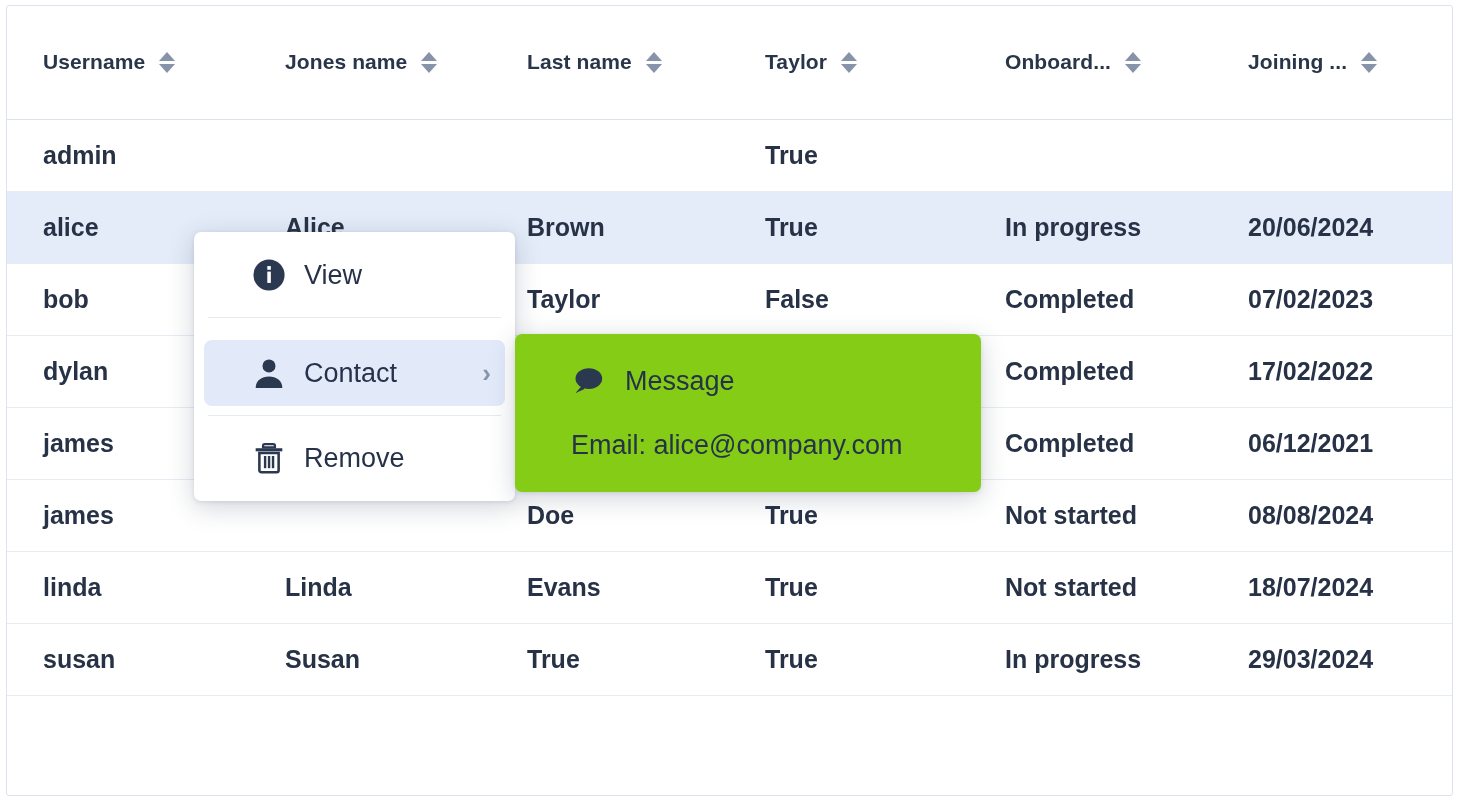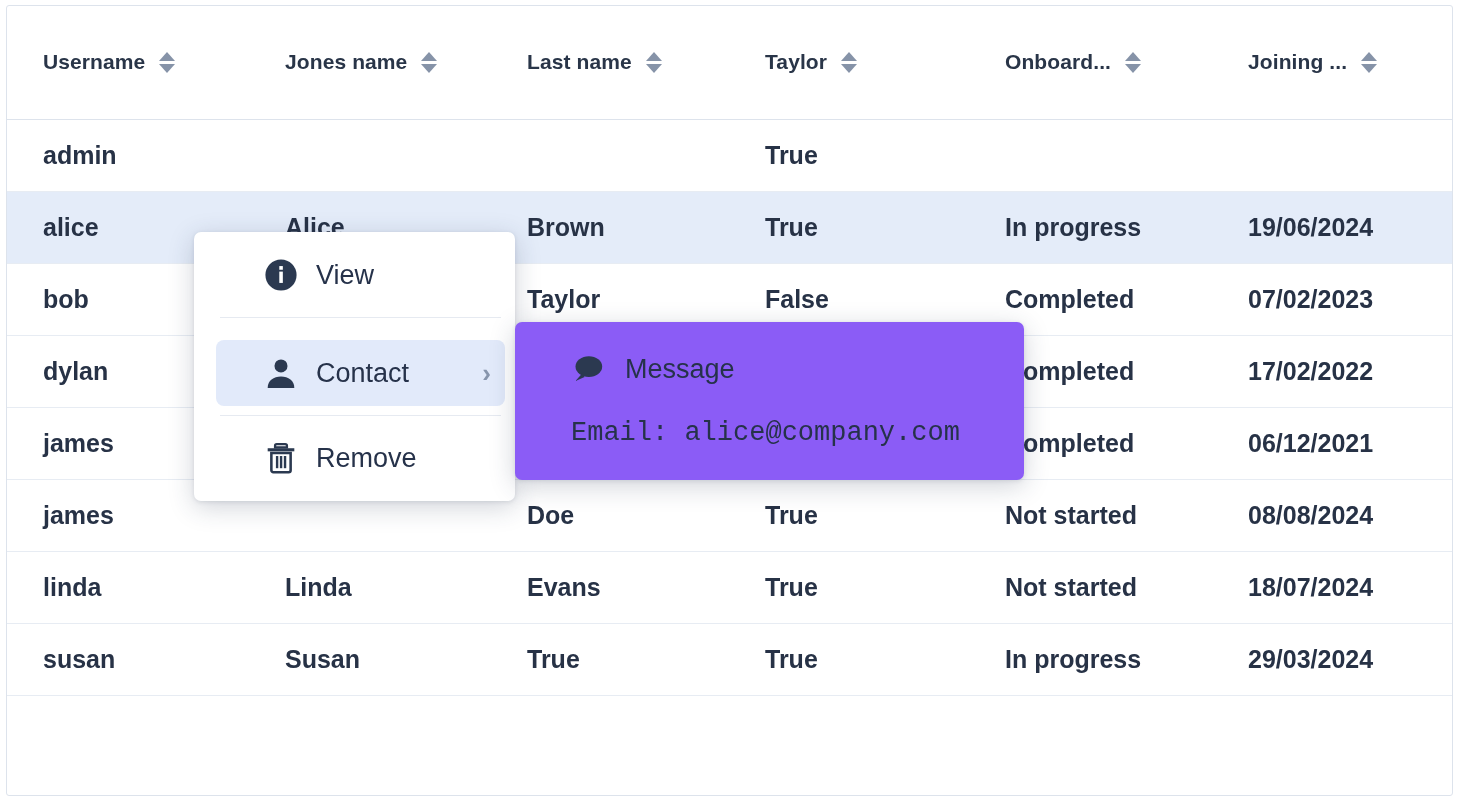--- a/index.html
+++ b/index.html
@@ -64,21 +64,21 @@
   .col-joining  { width: 242px; }
 
   
   .ctx-menu {
     position: absolute;
     left: 194px; top: 232px;
     width: 321px;
     background: #ffffff;
     border-radius: 7px;
     box-shadow: 0 6px 26px rgba(40,55,80,.22), 0 1px 4px rgba(40,55,80,.12);
-    padding: 10px 0 10px 12px;
+    padding: 10px 0 10px 0;
     z-index: 40;
   }
   .ctx-item {
     display: flex; align-items: center;
     height: 66px;
     margin: 0 10px;
     padding: 0 14px 0 48px;
     border-radius: 8px;
     font-size: 27px;
     color: #26324a;
@@ -96,43 +96,42 @@
     font-weight: 600;
   }
 
   
   .ic { flex: 0 0 auto; display:inline-flex; align-items:center; justify-content:center; }
   .ic svg { display:block; }
 
   
   .ctx-sub {
     position: absolute;
-    left: 515px; top: 322px;
-    width: 509px;
-    background: #8b5cf6;
+    left: 515px; top: 334px;
+    width: 466px;
+    background: #84cc16;
     border-radius: 7px;
     box-shadow: 0 6px 26px rgba(40,55,80,.22), 0 1px 4px rgba(40,55,80,.12);
     padding: 14px 0 16px 0;
     z-index: 50;
   }
   .sub-item {
     display:flex; align-items:center;
     height: 66px;
     padding: 0 22px 0 56px;
     font-size: 27px;
     color: #26324a;
   }
   .sub-item .ctx-label { margin-left: 20px; }
   .sub-email {
     display:flex; align-items:center;
     height: 62px;
     padding: 0 16px 0 56px;
     font-size: 27px;
     color: #26324a;
-    font-family: Liberation Mono, monospace;
   }
 </style>
 </head>
 <body>
 
 <div id="root">
 
   <div class="table-wrap">
     <table class="grid">
       <colgroup>
@@ -209,21 +208,21 @@
             <td>True</td>
             <td></td>
             <td></td>
           </tr>
           <tr class="selected">
             <td>alice</td>
             <td>Alice</td>
             <td>Brown</td>
             <td>True</td>
             <td>In progress</td>
-            <td>19/06/2024</td>
+            <td>20/06/2024</td>
           </tr>
           <tr>
             <td>bob</td>
             <td></td>
             <td>Taylor</td>
             <td>False</td>
             <td>Completed</td>
             <td>07/02/2023</td>
           </tr>
           <tr>

